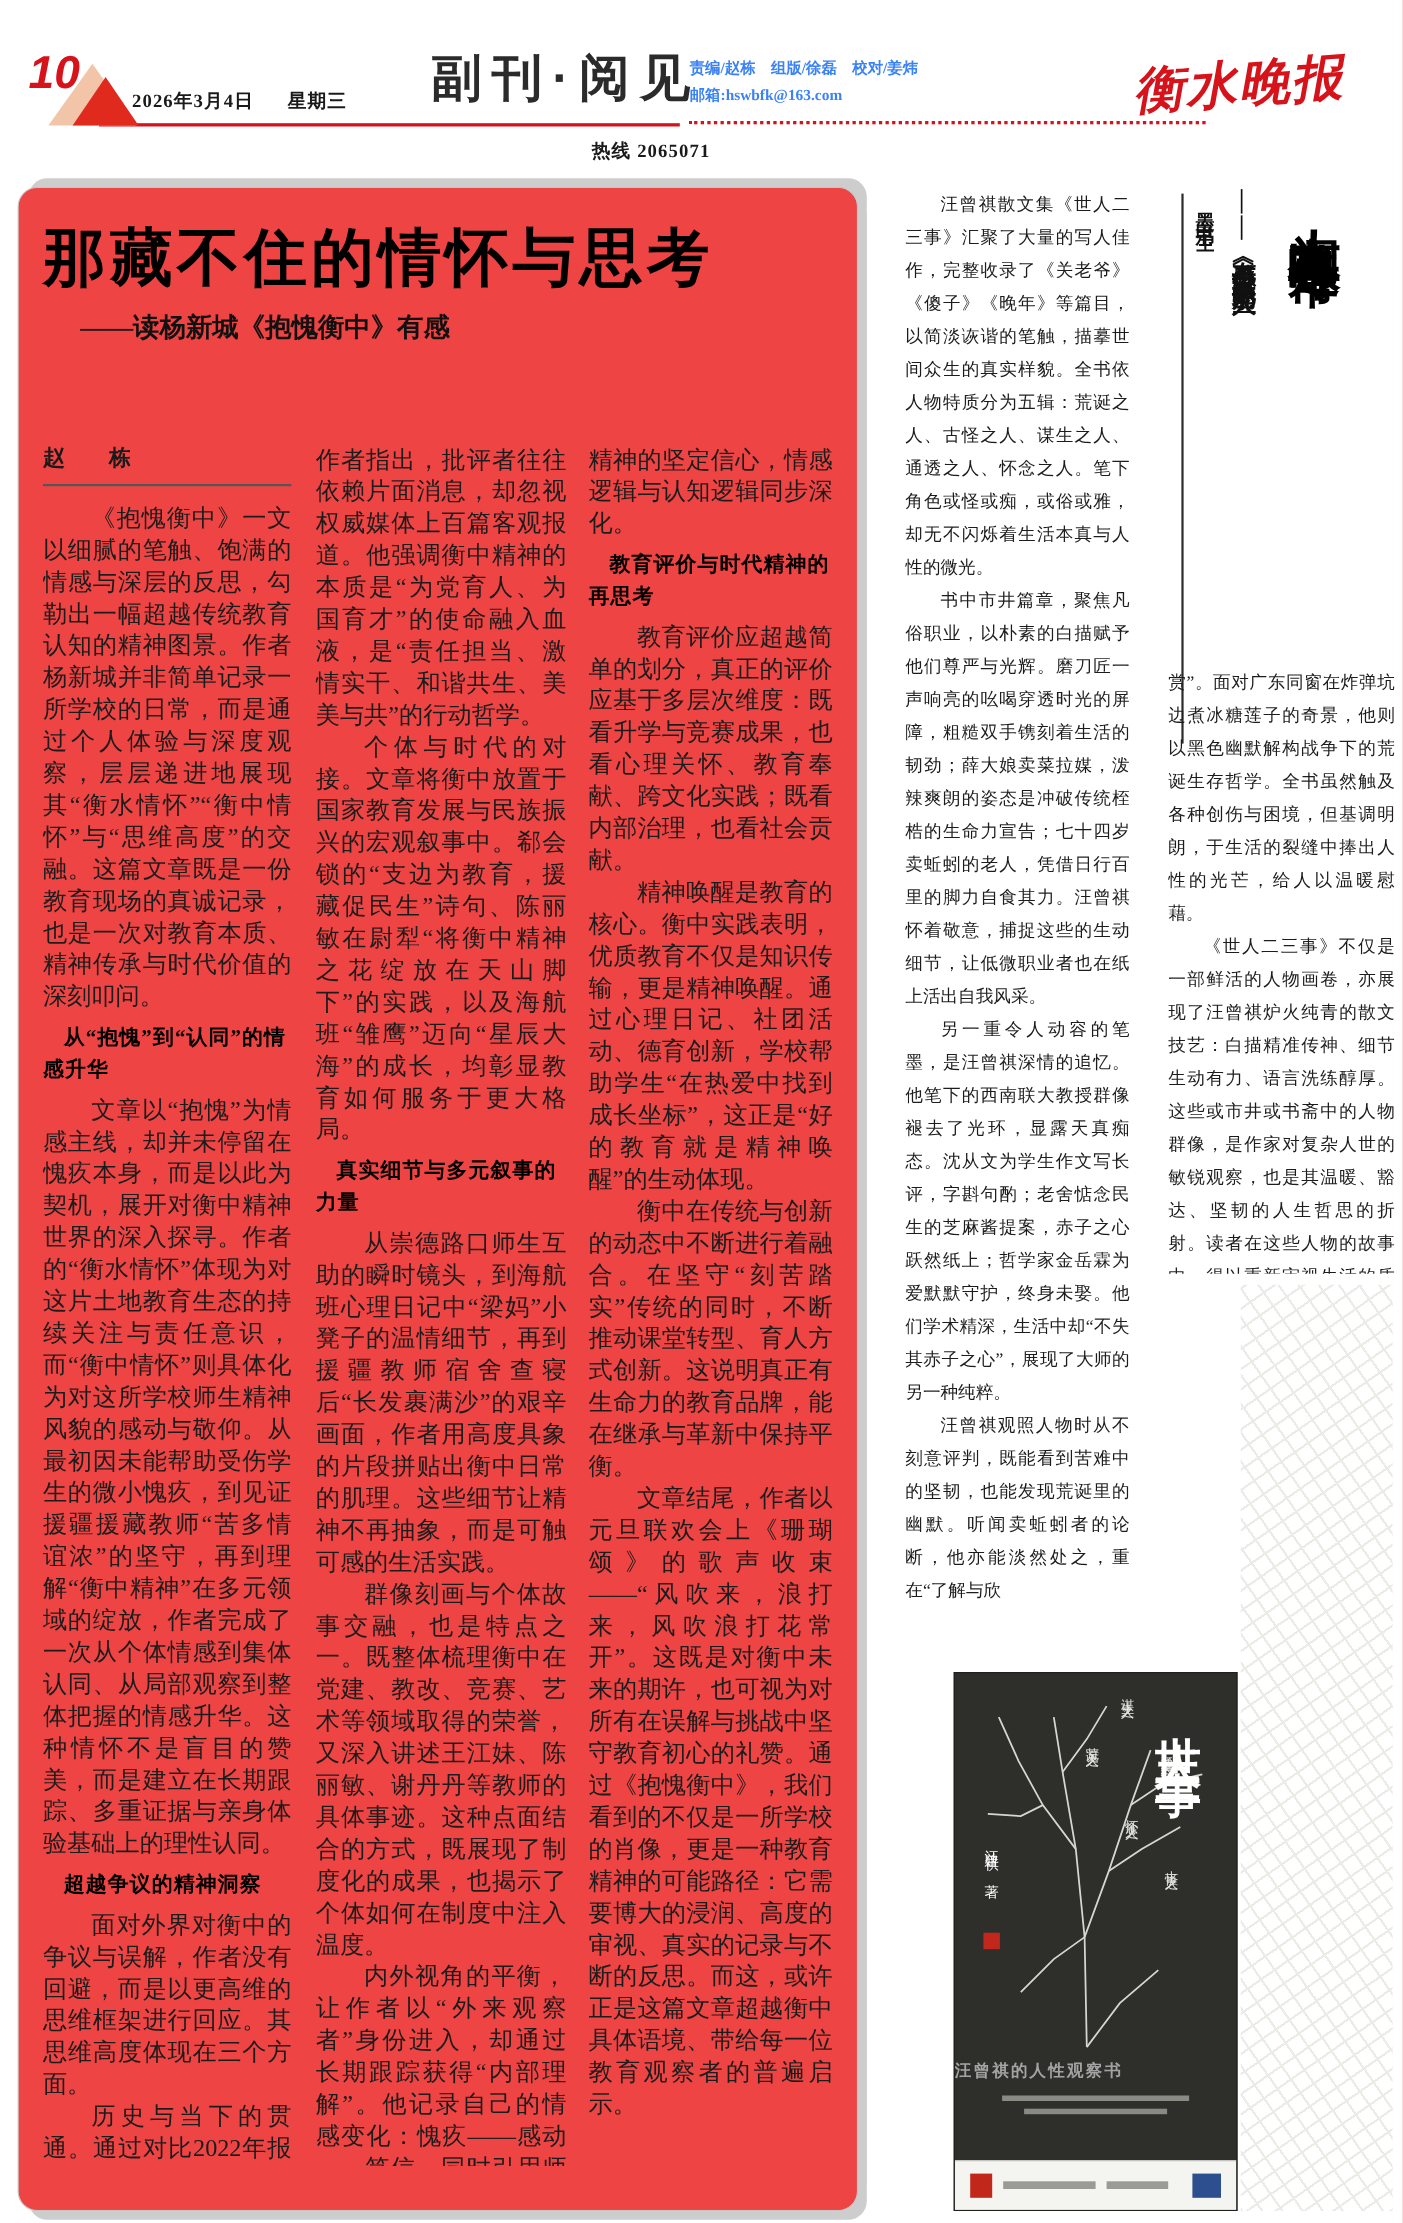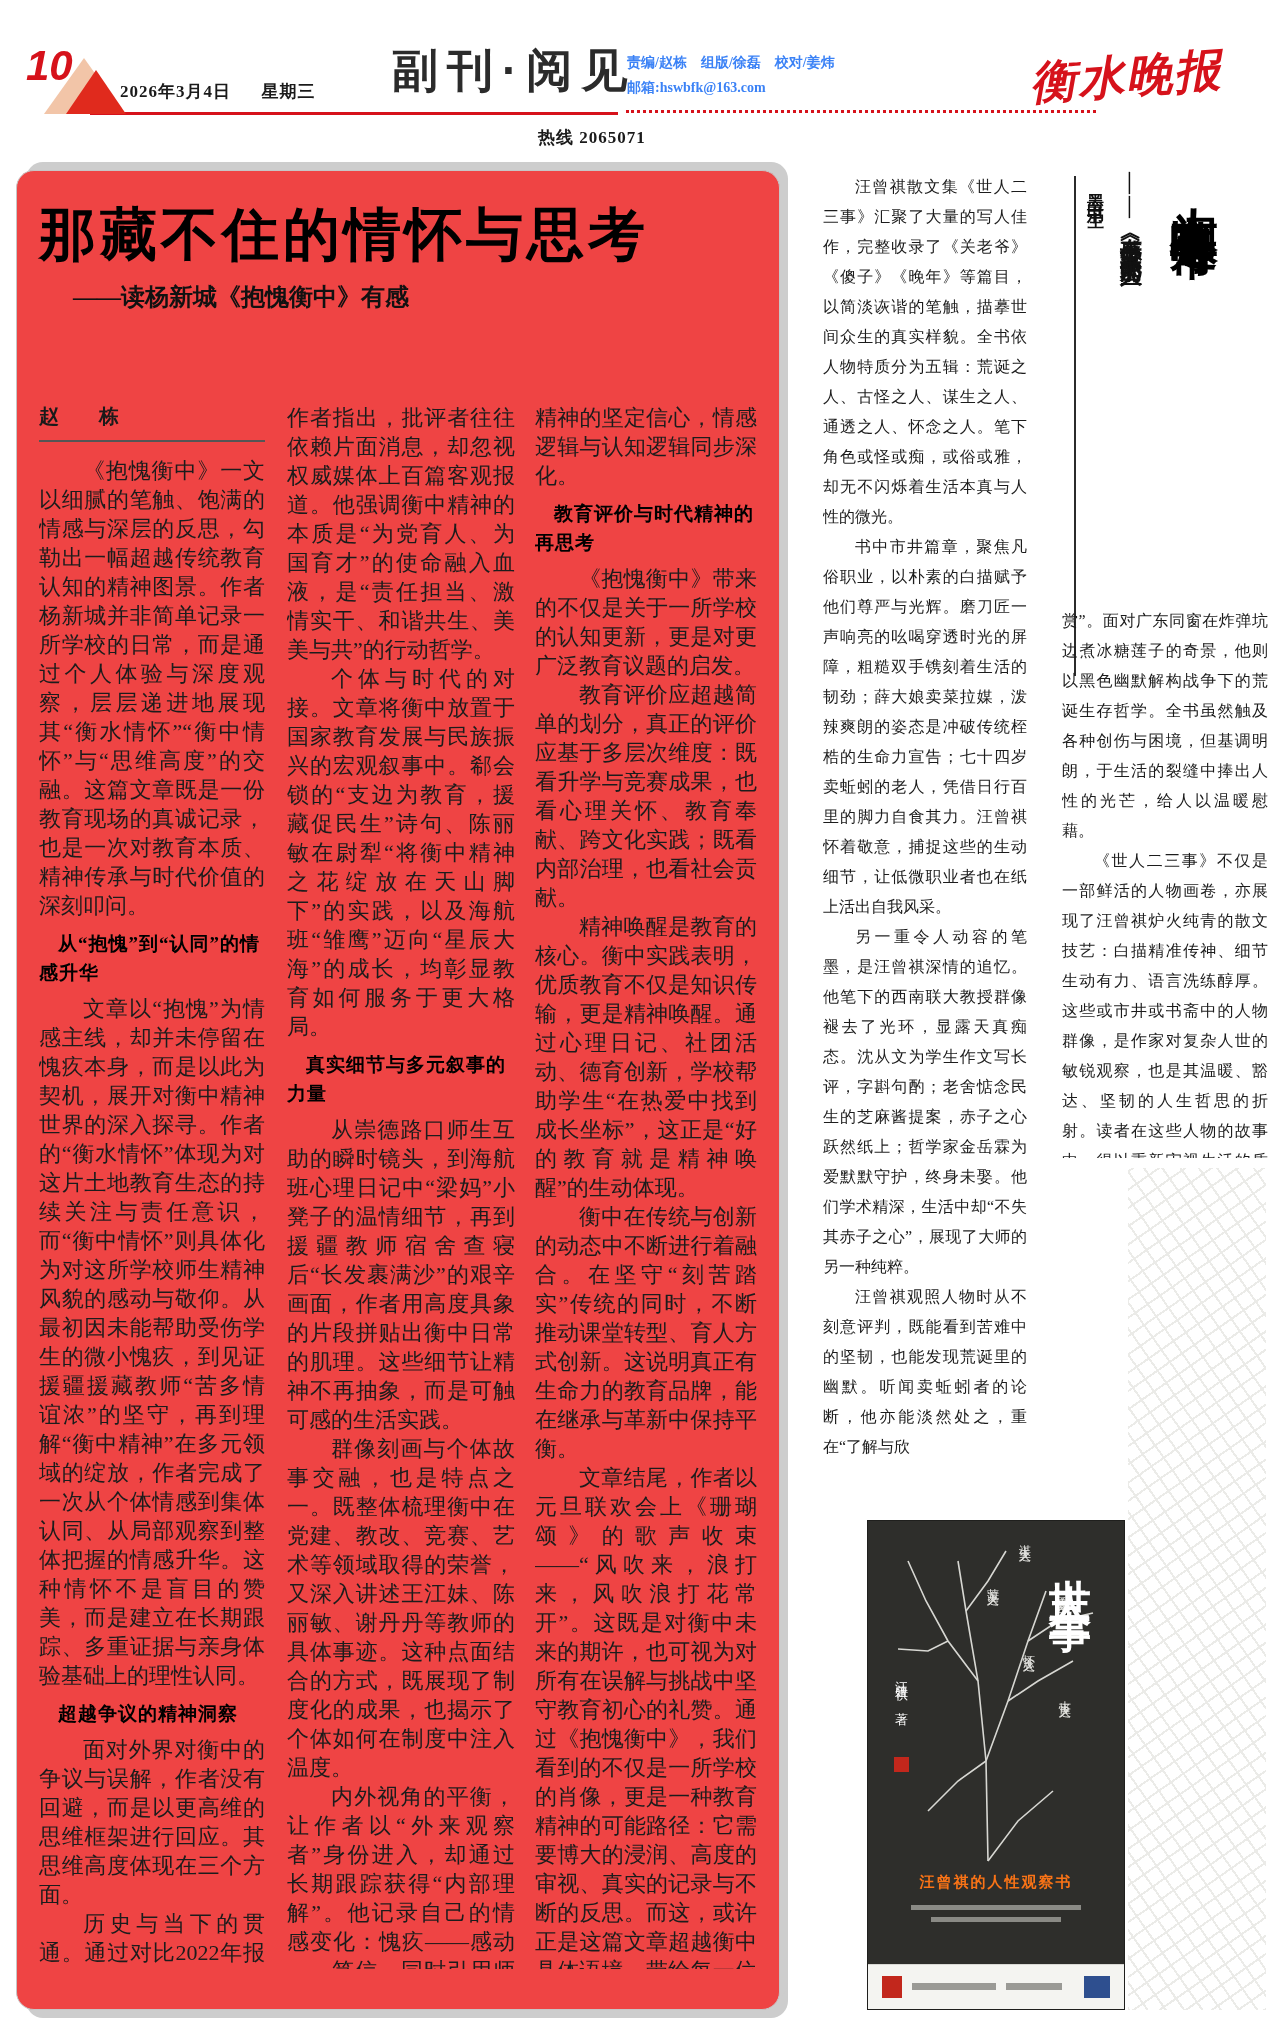--- a/index.html
+++ b/index.html
@@ -66,22 +66,22 @@
   .cat:nth-of-type(1){left:148px;top:14px;}
   .cat:nth-of-type(2){left:184px;top:66px;}
   .cat:nth-of-type(3){left:116px;top:58px;}
   .cat:nth-of-type(4){left:152px;top:124px;}
   .cat:nth-of-type(5){left:188px;top:170px;}
   .cover-author{position:absolute;left:24px;top:150px;writing-mode:vertical-rl;color:#fff;
                 font-size:13px;letter-spacing:3px;}
   .cover-seal{position:absolute;left:26px;top:236px;width:15px;height:15px;background:#c2271c;}
   .cover-title{position:absolute;right:26px;top:24px;height:300px;writing-mode:vertical-rl;
                color:#ffffff;font-weight:bold;font-size:42px;letter-spacing:8px;}
-  .cover-tagline{position:absolute;left:0;top:352px;width:100%;text-align:center;
-                 color:#f97316;font-weight:bold;font-size:15px;letter-spacing:2px;}
+  .cover-tagline{position:absolute;left:0;top:352px;width:100%;text-align:left;
+                 color:#a3a3a3;font-weight:bold;font-size:15px;letter-spacing:2px;}
   .cover-bar{position:absolute;left:50%;transform:translateX(-50%);height:5px;background:#8a8a85;}
   .bar1{top:384px;width:170px;} .bar2{top:396px;width:130px;}
   .pub-strip{position:absolute;left:0;bottom:0;width:100%;height:44px;background:#f4f4f1;
              border-top:1px solid #d8d8d4;}
   .pub-red{position:absolute;left:14px;top:11px;width:20px;height:22px;background:#c2271c;}
   .pub-bar{position:absolute;top:18px;height:7px;background:#9a9a96;}
   .pb1{left:44px;width:84px;} .pb2{left:138px;width:56px;}
   .pub-blue{position:absolute;right:14px;top:11px;width:26px;height:22px;background:#2e4f8f;}
 
   
@@ -136,21 +136,20 @@
           <p class="para">个体与时代的对接。文章将衡中放置于国家教育发展与民族振兴的宏观叙事中。郗会锁的“支边为教育，援藏促民生”诗句、陈丽敏在尉犁“将衡中精神之花绽放在天山脚下”的实践，以及海航班“雏鹰”迈向“星辰大海”的成长，均彰显教育如何服务于更大格局。</p>
           <h4 class="subhead">真实细节与多元叙事的力量</h4>
           <p class="para">从崇德路口师生互助的瞬时镜头，到海航班心理日记中“梁妈”小凳子的温情细节，再到援疆教师宿舍查寝后“长发裹满沙”的艰辛画面，作者用高度具象的片段拼贴出衡中日常的肌理。这些细节让精神不再抽象，而是可触可感的生活实践。</p>
           <p class="para">群像刻画与个体故事交融，也是特点之一。既整体梳理衡中在党建、教改、竞赛、艺术等领域取得的荣誉，又深入讲述王江妹、陈丽敏、谢丹丹等教师的具体事迹。这种点面结合的方式，既展现了制度化的成果，也揭示了个体如何在制度中注入温度。</p>
           <p class="para">内外视角的平衡，让作者以“外来观察者”身份进入，却通过长期跟踪获得“内部理解”。他记录自己的情感变化：愧疚——感动——笃信。同时引用师生原话、书信诗歌、荣誉称号等，构建了一个多维证据体系，增强叙述可信度。</p>
           <p class="para">情感线索与思想线索并行。以“愧”为情感起点，以“精神发现”为思想脉络，两条线交织推进。愧疚感不断被新的认知修正与升华，最终转化为对衡中</p>
         </div>
       <div class="a1col c3">
           <p class="para cont">精神的坚定信心，情感逻辑与认知逻辑同步深化。</p>
           <h4 class="subhead">教育评价与时代精神的再思考</h4>
-          <p class="para">《抱愧衡中》带来的不仅是关于一所学校的认知更新，更是对更广泛教育议题的启发。</p>
           <p class="para">教育评价应超越简单的划分，真正的评价应基于多层次维度：既看升学与竞赛成果，也看心理关怀、教育奉献、跨文化实践；既看内部治理，也看社会贡献。</p>
           <p class="para">精神唤醒是教育的核心。衡中实践表明，优质教育不仅是知识传输，更是精神唤醒。通过心理日记、社团活动、德育创新，学校帮助学生“在热爱中找到成长坐标”，这正是“好的教育就是精神唤醒”的生动体现。</p>
           <p class="para">衡中在传统与创新的动态中不断进行着融合。在坚守“刻苦踏实”传统的同时，不断推动课堂转型、育人方式创新。这说明真正有生命力的教育品牌，能在继承与革新中保持平衡。</p>
           <p class="para">文章结尾，作者以元旦联欢会上《珊瑚颂》的歌声收束——“风吹来，浪打来，风吹浪打花常开”。这既是对衡中未来的期许，也可视为对所有在误解与挑战中坚守教育初心的礼赞。通过《抱愧衡中》，我们看到的不仅是一所学校的肖像，更是一种教育精神的可能路径：它需要博大的浸润、高度的审视、真实的记录与不断的反思。而这，或许正是这篇文章超越衡中具体语境、带给每一位教育观察者的普遍启示。</p>
         </div>
     </div>
   </div>
 
   <div class="a2col col-a">
       <p class="para">汪曾祺散文集《世人二三事》汇聚了大量的写人佳作，完整收录了《关老爷》《傻子》《晚年》等篇目，以简淡诙谐的笔触，描摹世间众生的真实样貌。全书依人物特质分为五辑：荒诞之人、古怪之人、谋生之人、通透之人、怀念之人。笔下角色或怪或痴，或俗或雅，却无不闪烁着生活本真与人性的微光。</p>

